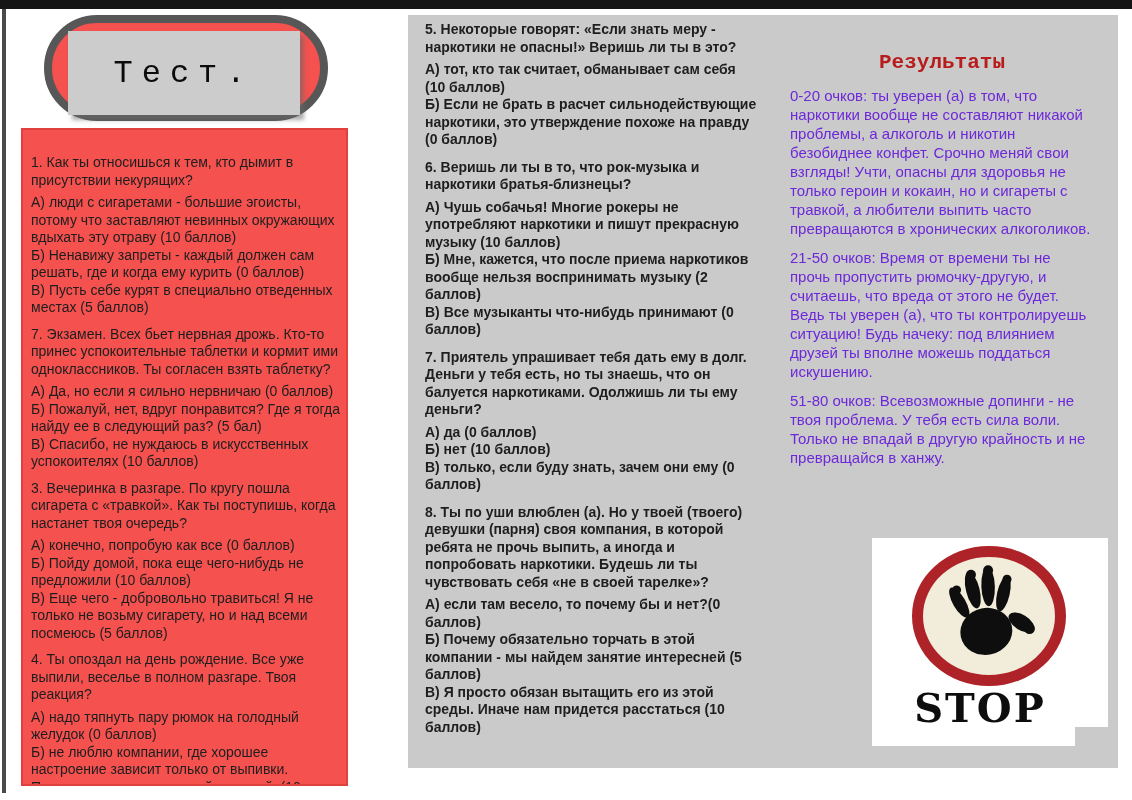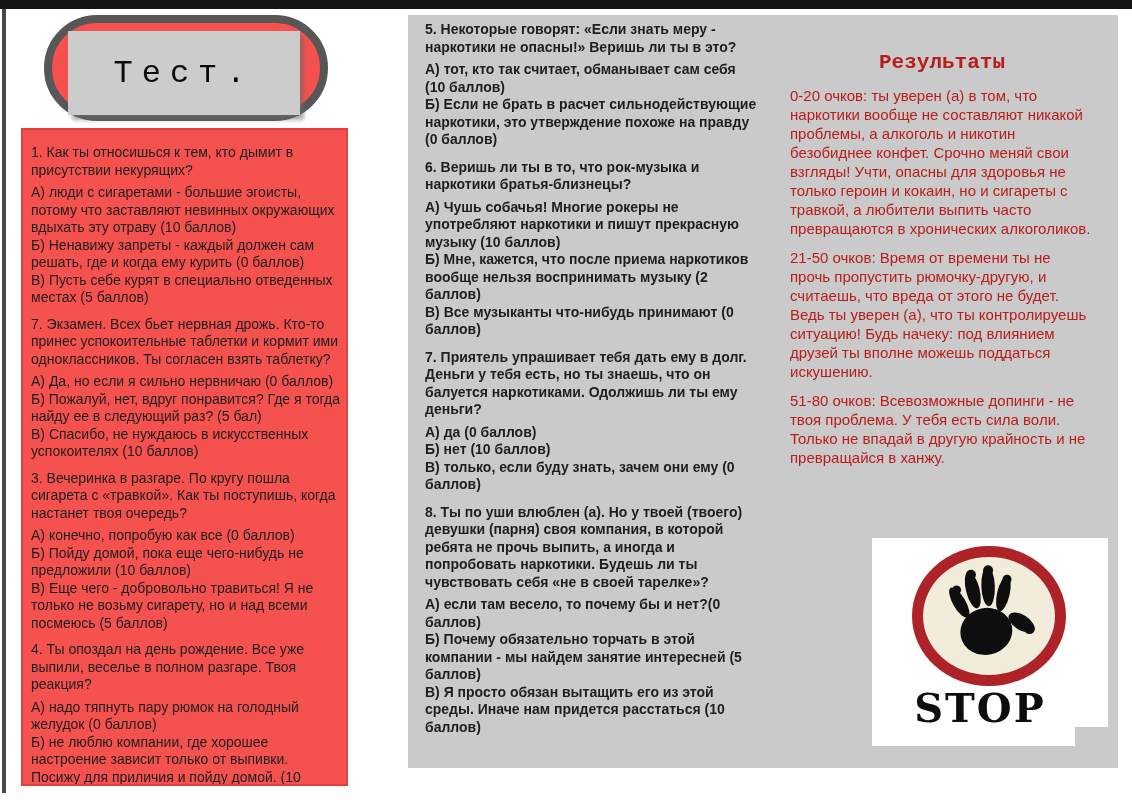--- a/index.html
+++ b/index.html
@@ -12,36 +12,36 @@
   .pill{position:absolute;left:44px;top:15px;width:268px;height:90px;
         background:#f4514f;border:8px solid #575757;border-radius:60px;}
   .title-card{position:absolute;left:68px;top:31px;width:232px;height:84px;background:#cccccc;
         box-shadow:4px 5px 4px rgba(105,105,105,0.55);
         display:flex;align-items:center;justify-content:center;
         font-family:"Liberation Mono","DejaVu Sans Mono",monospace;
         font-size:32px;letter-spacing:9px;color:#0b0b0b;}
 
   
   .red-panel{position:absolute;left:21px;top:128px;width:327px;height:658px;box-sizing:border-box;
-        background:#f4514f;border:2px solid #e0403e;padding:12px 6px 4px 8px;overflow:hidden;}
+        background:#f4514f;border:2px solid #e0403e;padding:22px 6px 4px 8px;overflow:hidden;}
   .red-panel .qblock{margin-top:9px;}
   .red-panel .qblock:first-child{margin-top:2px;}
   .qtext{font-size:14px;line-height:17.5px;}
   .answers{margin-top:5px;}
   .ans{font-size:14px;line-height:17.5px;}
 
   
   .gray-panel{position:absolute;left:408px;top:15px;width:710px;height:753px;background:#cacaca;}
   .mid-col{position:absolute;left:17px;top:4px;width:334px;font-weight:bold;}
   .mid-col .qblock{margin-top:10px;}
   .mid-col .qblock:first-child{margin-top:2px;}
 
   .results-col{position:absolute;left:382px;top:36px;width:304px;}
   .results-heading{font-size:21px;font-weight:bold;text-align:center;color:#b91c1c;margin-bottom:12px;font-family:Liberation Mono, monospace;}
-  .results-col p{margin:0 0 10px 0;font-size:15px;line-height:19px;color:#b91c1c;}
+  .results-col p{margin:0 0 10px 0;font-size:15px;line-height:19px;color:#6d28d9;}
 
   
   .stop-box{position:absolute;left:464px;top:523px;width:236px;height:208px;background:#ffffff;}
   .stop-notch{position:absolute;right:0;bottom:0;width:33px;height:19px;background:#cacaca;}
   .stop-ellipse{position:absolute;left:40px;top:8px;width:132px;height:118px;
         background:#f2ecda;border:11px solid #ae2328;border-radius:50%;
         display:flex;align-items:center;justify-content:center;}
   .stop-ellipse svg{width:108px;height:108px;margin-top:2px;}
   .stop-label{position:absolute;left:0;top:146px;width:216px;text-align:center;
         font-family:"DejaVu Serif","Liberation Serif",serif;font-weight:bold;

